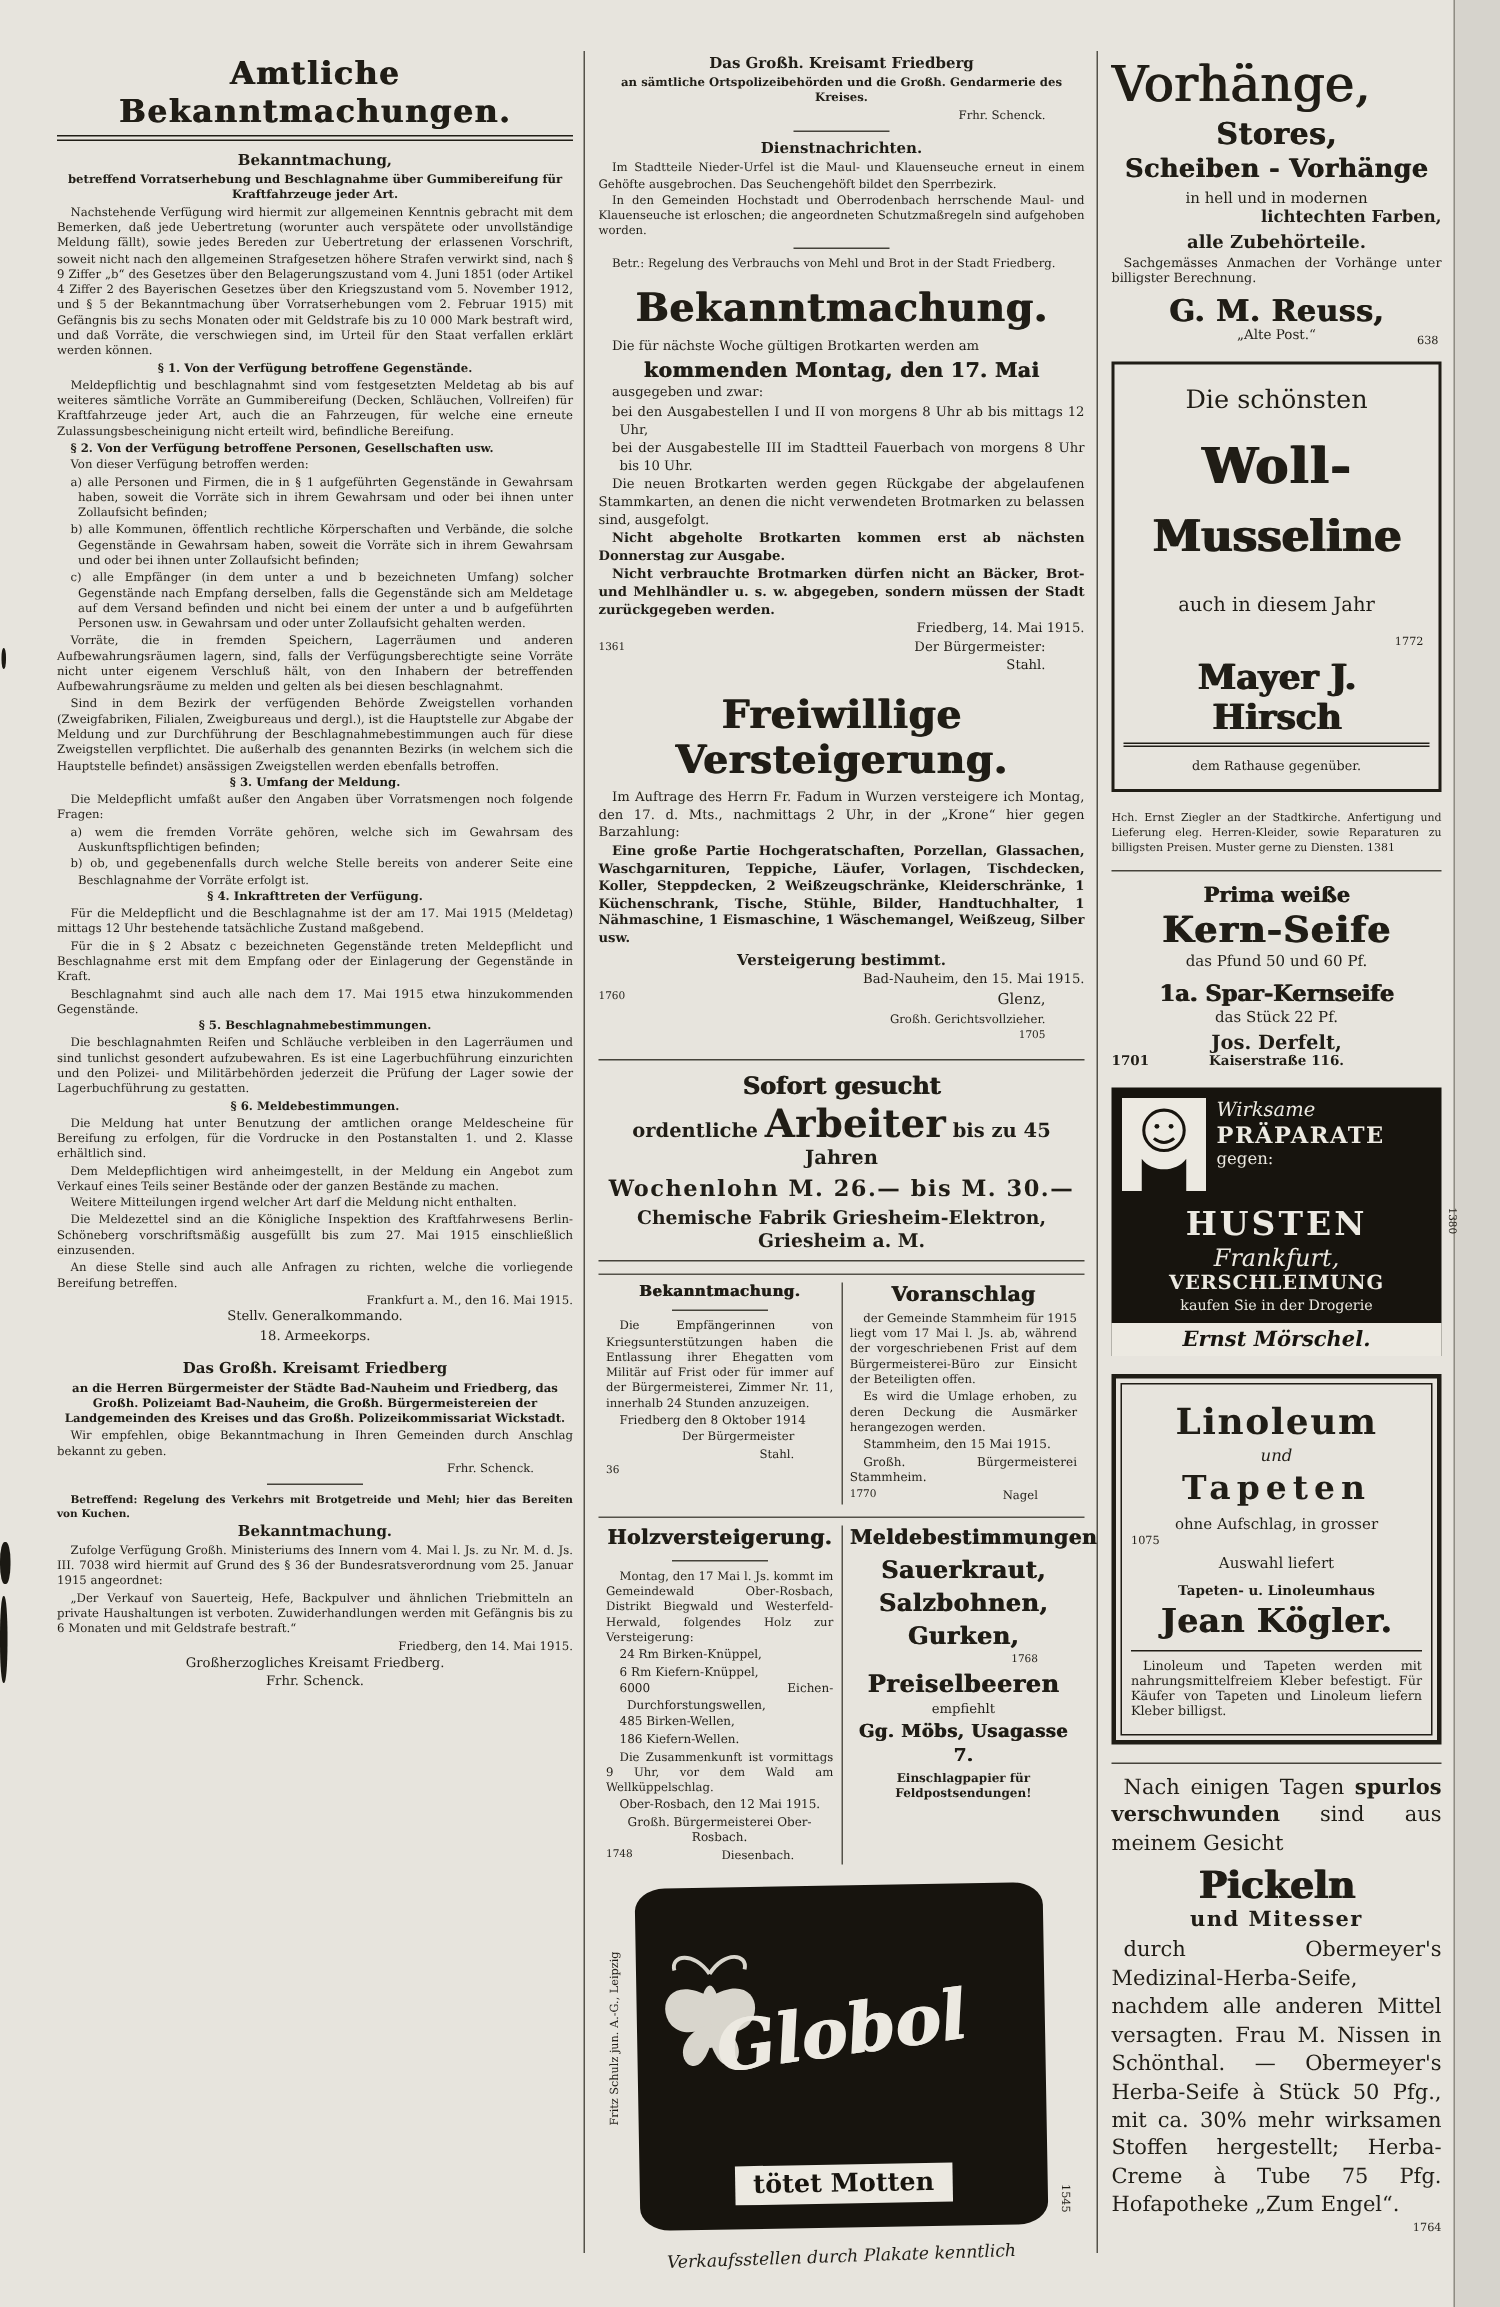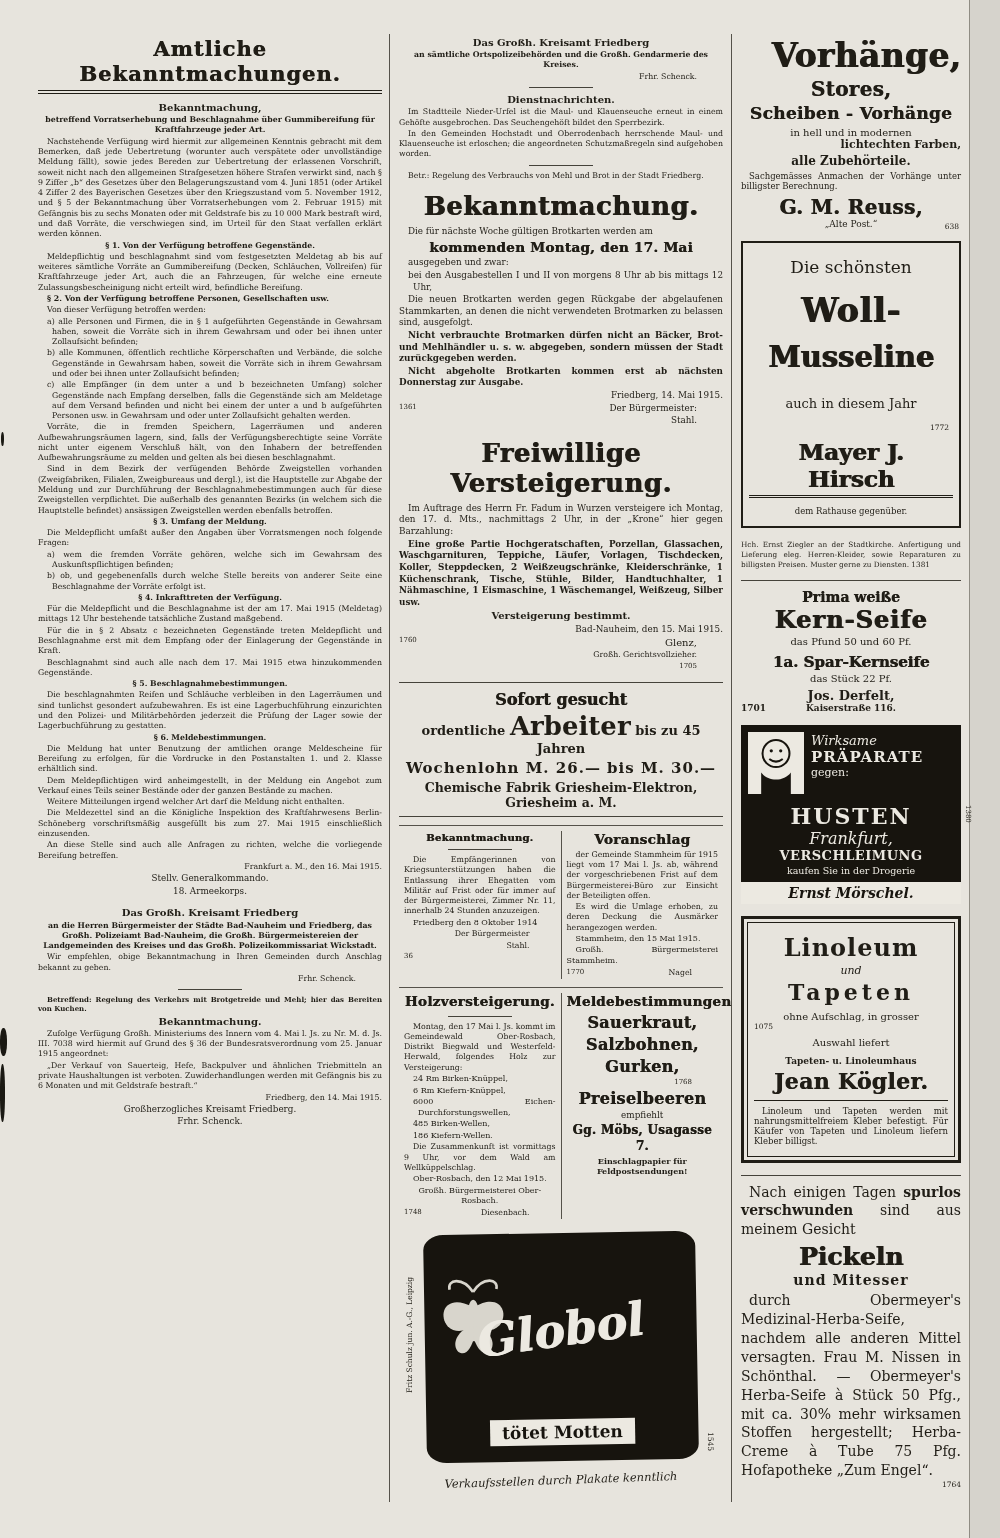--- a/index.html
+++ b/index.html
@@ -52,21 +52,21 @@
   .glob-claim{position:absolute;left:50%;bottom:16px;transform:translateX(-50%);background:#ece9e1;color:#17140e;font-size:17px;font-weight:bold;padding:3px 12px;white-space:nowrap}
   .moth{position:absolute;left:10px;top:34px;width:78px;height:104px}
   .glob-bottom{position:absolute;left:30px;right:30px;bottom:4px;text-align:center;font-style:italic;font-size:11.5px;transform:rotate(-2deg)}
   .glob-vert{position:absolute;writing-mode:vertical-rl;font-size:7.5px;color:#201d16}
   .glob-vert.vleft{left:6px;top:44px;transform:rotate(180deg)}
   .glob-vert.vright{right:8px;bottom:40px}
 
   .ad{margin-bottom:10px}
   .ad .adnum{font-size:7.5px}
 
-  .vh1{font-size:33px;font-weight:bold;text-align:right;text-shadow:1px 0 #201d16}
+  .vh1{font-size:33px;font-weight:normal;text-align:left;text-shadow:1px 0 #201d16}
   .vh2{font-size:20px;font-weight:bold;text-align:center;margin-top:2px}
   .vh3{font-size:17px;font-weight:bold;text-align:center;margin:2px 0 4px}
   .vp1{font-size:10px;text-align:center}
   .vp1b{font-size:11px;font-weight:bold;text-align:right}
   .vp2{font-size:12px;font-weight:bold;text-align:center;margin:3px 0}
   .vp3{font-size:8.5px;text-align:justify;text-indent:8px;margin:3px 0}
   .vname{font-size:20px;font-weight:bold;text-align:center;margin-top:4px;text-shadow:.6px 0 #201d16}
   .vsub{font-size:9px;text-align:center;position:relative}
   .vsub .adnum{position:absolute;right:2px;bottom:-2px}
 
@@ -195,23 +195,24 @@
         <div class="fl hr"></div>
         <div class="fl ">Betr.: Regelung des Verbrauchs von Mehl und Brot in der Stadt Friedberg.</div>
       </div>
 
     <div class="h-big">Bekanntmachung.</div>
     <div class="flow">
         <div class="fl f9">Die für nächste Woche gültigen Brotkarten werden am</div>
         <div class="fl c b f13 frak">kommenden Montag, den 17. Mai</div>
         <div class="fl f9">ausgegeben und zwar:</div>
         <div class="fl li f9">bei den Ausgabestellen I und II von morgens 8 Uhr ab bis mittags 12 Uhr,</div>
+        <div class="fl li f9">bei der Ausgabestelle III im Stadtteil Fauerbach von morgens 8 Uhr bis 10 Uhr.</div>
         <div class="fl f9">Die neuen Brotkarten werden gegen Rückgabe der abgelaufenen Stammkarten, an denen die nicht verwendeten Brotmarken zu belassen sind, ausgefolgt.</div>
+        <div class="fl b f9">Nicht abgeholte Brotkarten kommen erst ab nächsten Donnerstag zur Ausgabe.</div>
         <div class="fl b f9">Nicht verbrauchte Brotmarken dürfen nicht an Bäcker, Brot- und Mehlhändler u. s. w. abgegeben, sondern müssen der Stadt zurückgegeben werden.</div>
-        <div class="fl b f9">Nicht abgeholte Brotkarten kommen erst ab nächsten Donnerstag zur Ausgabe.</div>
         <div class="fl i f9">Friedberg, 14. Mai 1915.</div>
         <div class="fl num">1361</div>
         <div class="fl r f9">Der Bürgermeister:</div>
         <div class="fl r f9">Stahl.</div>
       </div>
 
     <div class="h-big">Freiwillige Versteigerung.</div>
     <div class="flow">
         <div class="fl f9">Im Auftrage des Herrn Fr. Fadum in Wurzen versteigere ich Montag, den 17. d. Mts., nachmittags 2 Uhr, in der „Krone“ hier gegen Barzahlung:</div>
         <div class="fl b f9">Eine große Partie Hochgeratschaften, Porzellan, Glassachen, Waschgarnituren, Teppiche, Läufer, Vorlagen, Tischdecken, Koller, Steppdecken, 2 Weißzeugschränke, Kleiderschränke, 1 Küchenschrank, Tische, Stühle, Bilder, Handtuchhalter, 1 Nähmaschine, 1 Eismaschine, 1 Wäschemangel, Weißzeug, Silber usw.</div>

